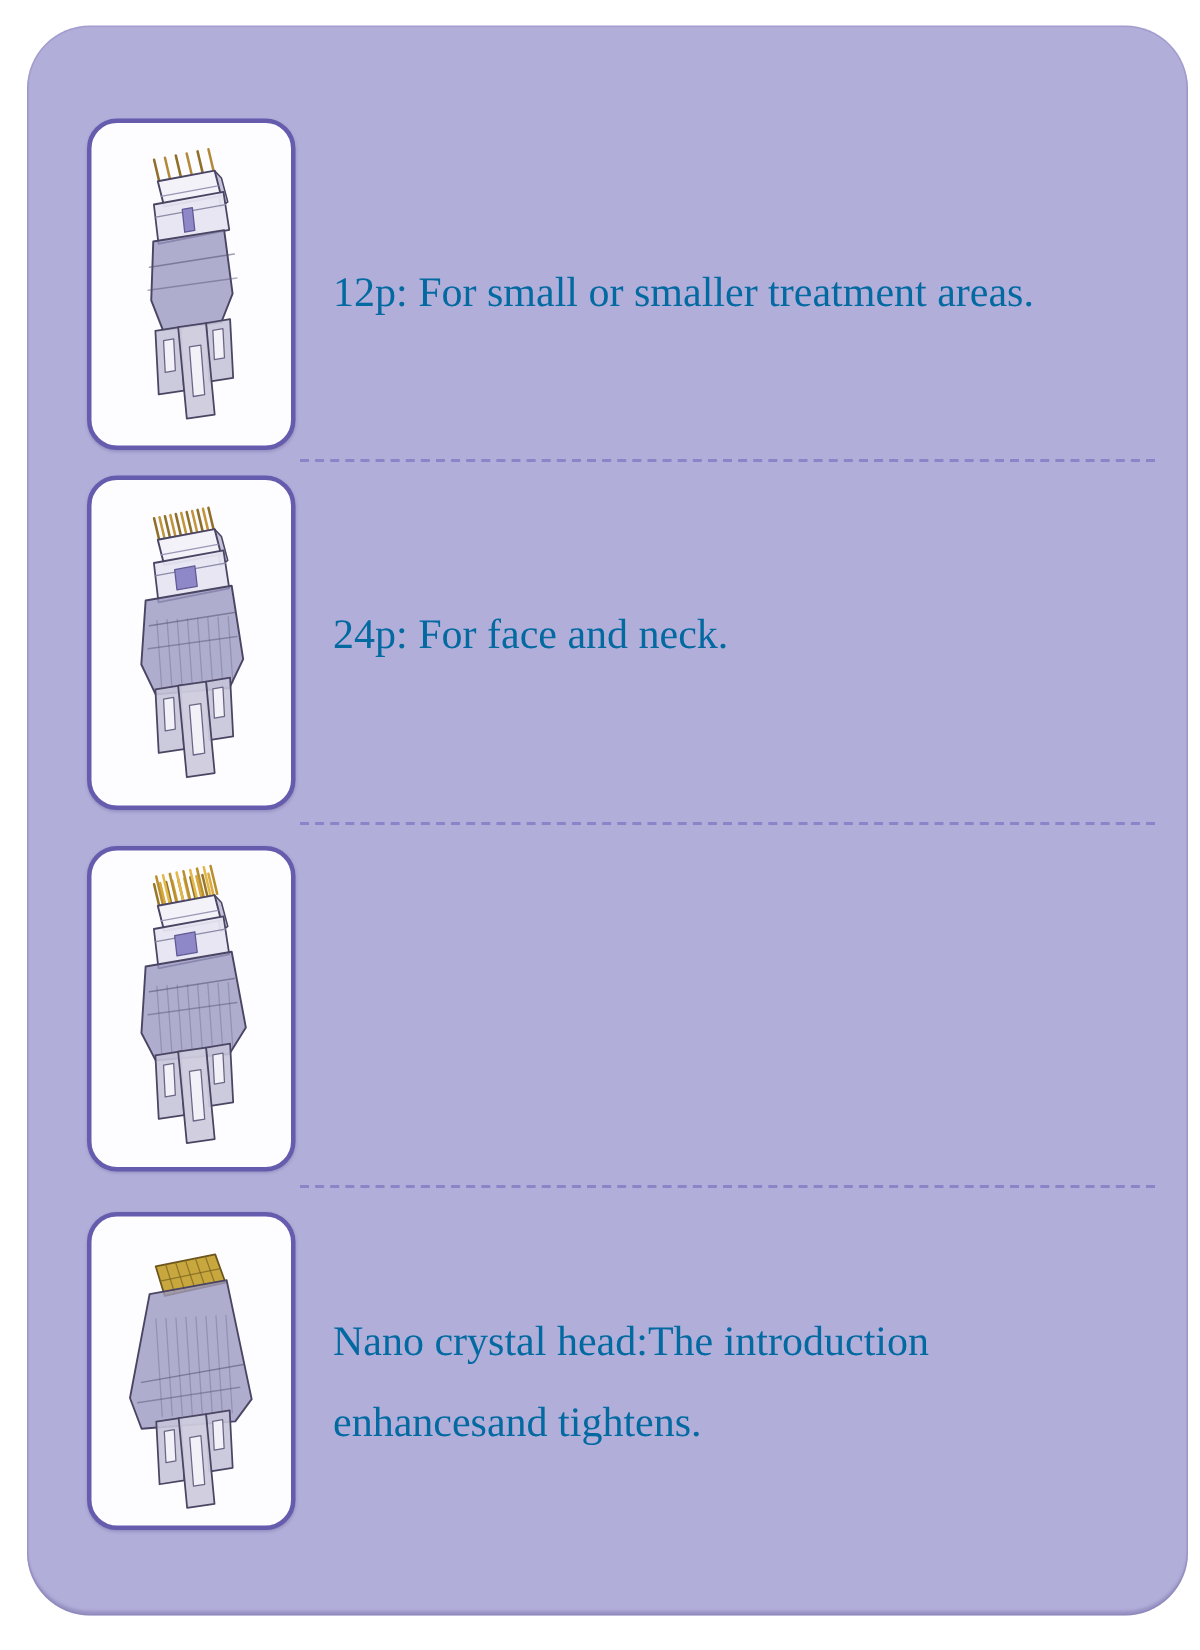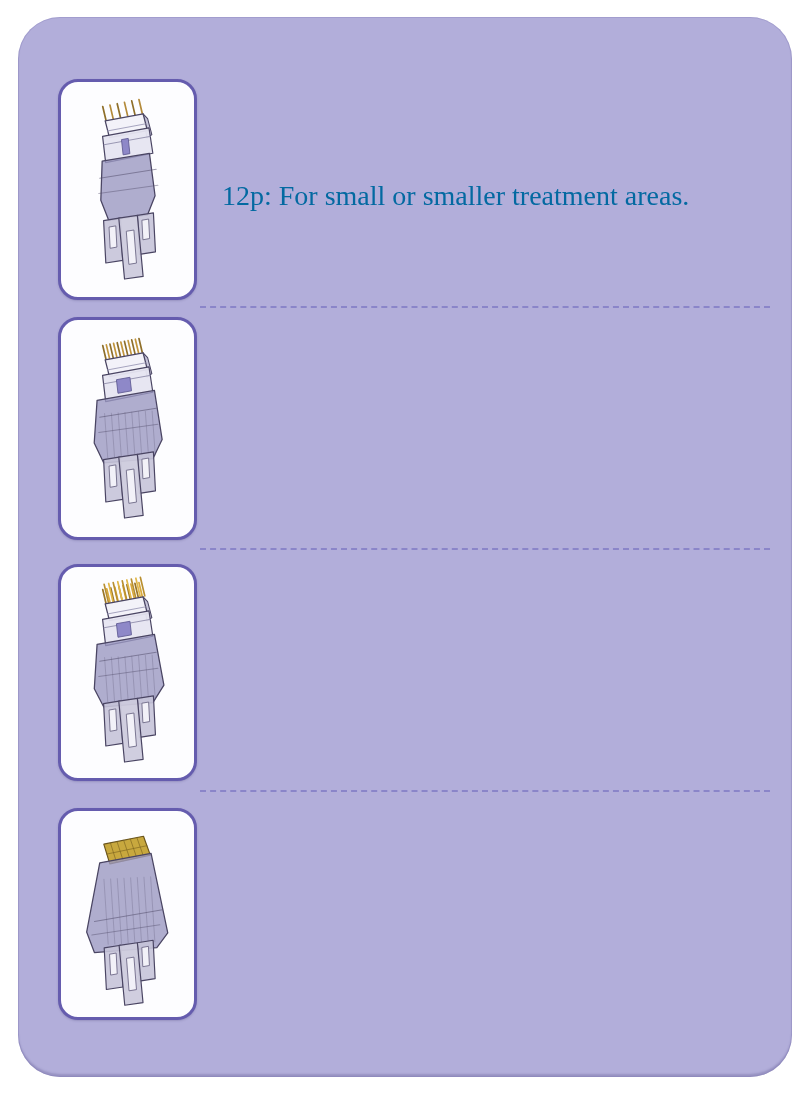--- a/index.html
+++ b/index.html
@@ -99,20 +99,23 @@
             <line x1="100" y1="96" x2="101" y2="148" stroke="#55506e" stroke-width="1" stroke-linecap="round" opacity="0.3"></line>
             <polygon points="40,150 60,148 60,198 40,200" fill="#c6c4d9" fill-opacity="0.9" stroke="#4a4563" stroke-width="1.4" stroke-linejoin="round"></polygon>
             <polygon points="46,158 54,157 54,182 46,183" fill="#f2f1f8" fill-opacity="1" stroke="#6a6584" stroke-width="1" stroke-linejoin="round"></polygon>
             <polygon points="80,146 99,144 99,190 80,192" fill="#c6c4d9" fill-opacity="0.9" stroke="#4a4563" stroke-width="1.4" stroke-linejoin="round"></polygon>
             <polygon points="85,152 93,151 93,174 85,175" fill="#f2f1f8" fill-opacity="1" stroke="#6a6584" stroke-width="1" stroke-linejoin="round"></polygon>
             <polygon points="58,148 80,146 83,218 61,220" fill="#cdcbdd" fill-opacity="0.95" stroke="#4a4563" stroke-width="1.4" stroke-linejoin="round"></polygon>
             <polygon points="66,164 75,163 76,202 67,203" fill="#f2f1f8" fill-opacity="1" stroke="#6a6584" stroke-width="1" stroke-linejoin="round"></polygon>
           </g>
         </svg>
       </div>
+  </div>
+  <div class="desc" id="desc-24p">
+    <div>24p: For face and neck.</div>
   </div>
   <div class="sep" id="sep-2"></div>
 
   <div class="card" id="card-40p">
     <div class="cartridge">
         <svg viewBox="0 0 140 230" xmlns="http://www.w3.org/2000/svg" aria-hidden="true">
           <g transform="rotate(-3 70 115)">
             <line x1="50" y1="38" x2="46" y2="16" stroke="#9a7628" stroke-width="2" stroke-linecap="round" opacity="1"></line>
             <line x1="54.77777777777778" y1="37.333333333333336" x2="50.77777777777778" y2="15.333333333333336" stroke="#d8a93c" stroke-width="2" stroke-linecap="round" opacity="1"></line>
             <line x1="59.55555555555556" y1="36.66666666666667" x2="55.55555555555556" y2="14.666666666666668" stroke="#9a7628" stroke-width="2" stroke-linecap="round" opacity="1"></line>
@@ -186,13 +189,17 @@
             <polygon points="40,154 60,152 60,202 40,204" fill="#c6c4d9" fill-opacity="0.9" stroke="#4a4563" stroke-width="1.4" stroke-linejoin="round"></polygon>
             <polygon points="46,162 54,161 54,186 46,187" fill="#f2f1f8" fill-opacity="1" stroke="#6a6584" stroke-width="1" stroke-linejoin="round"></polygon>
             <polygon points="80,150 99,148 99,194 80,196" fill="#c6c4d9" fill-opacity="0.9" stroke="#4a4563" stroke-width="1.4" stroke-linejoin="round"></polygon>
             <polygon points="85,156 93,155 93,178 85,179" fill="#f2f1f8" fill-opacity="1" stroke="#6a6584" stroke-width="1" stroke-linejoin="round"></polygon>
             <polygon points="58,152 80,150 83,222 61,224" fill="#cdcbdd" fill-opacity="0.95" stroke="#4a4563" stroke-width="1.4" stroke-linejoin="round"></polygon>
             <polygon points="66,168 75,167 76,206 67,207" fill="#f2f1f8" fill-opacity="1" stroke="#6a6584" stroke-width="1" stroke-linejoin="round"></polygon>
           </g>
         </svg>
       </div>
   </div>
+  <div class="desc" id="desc-nano">
+    <div>Nano crystal head:The introduction</div>
+    <div>enhancesand tightens.</div>
+  </div>
 </div>
 
 </body></html>

